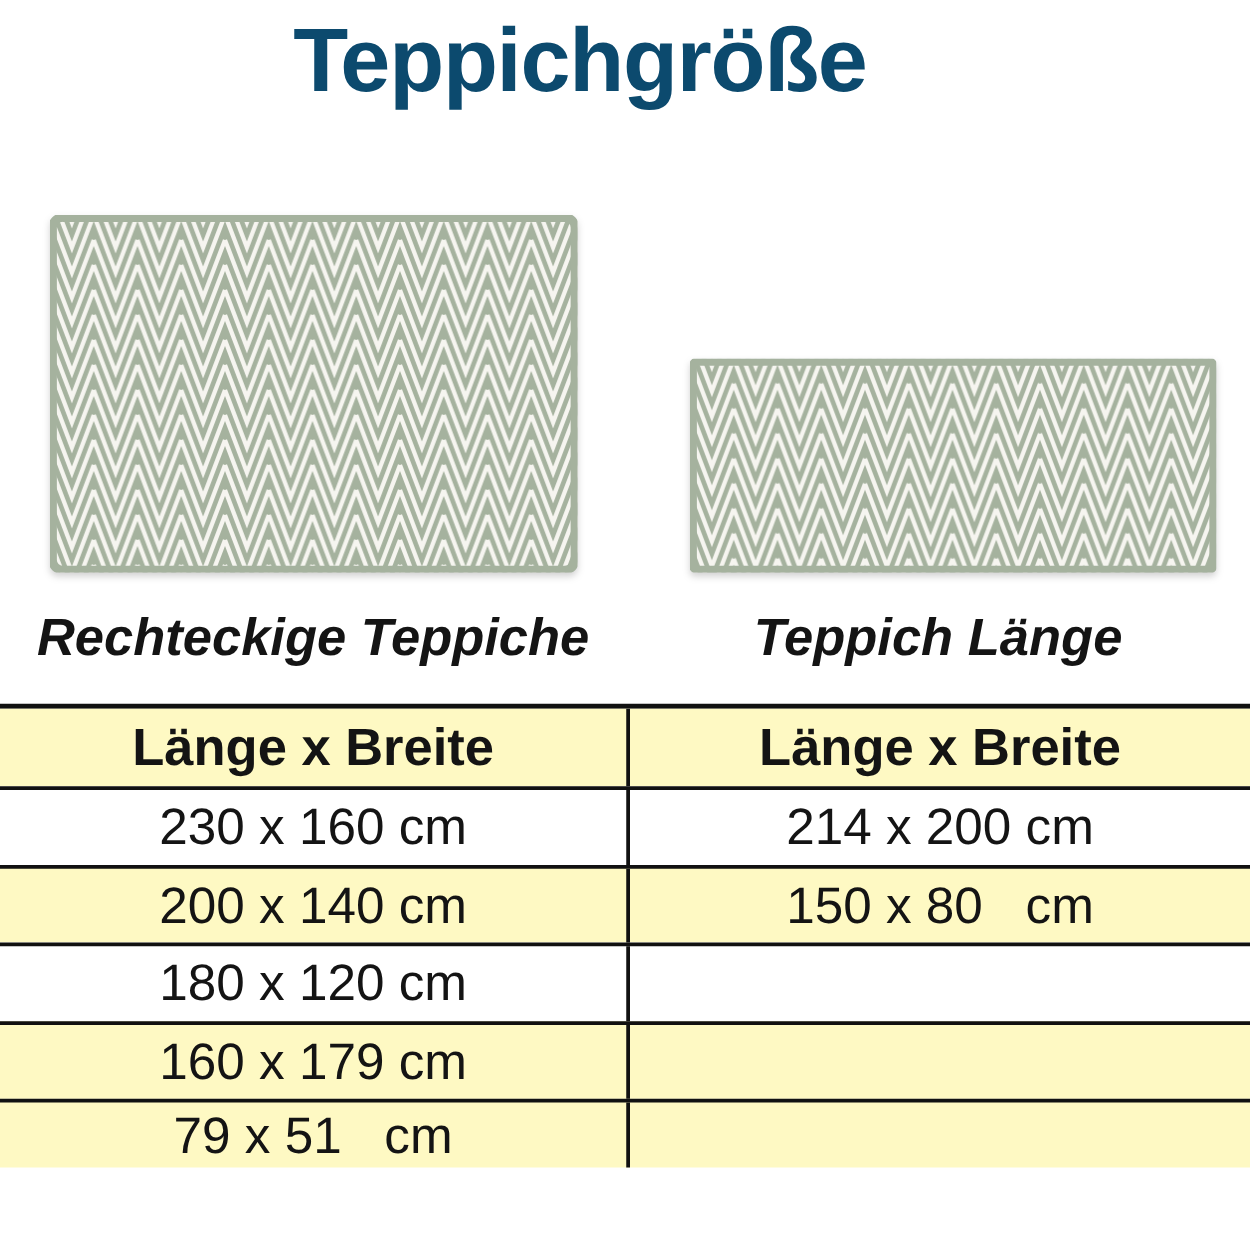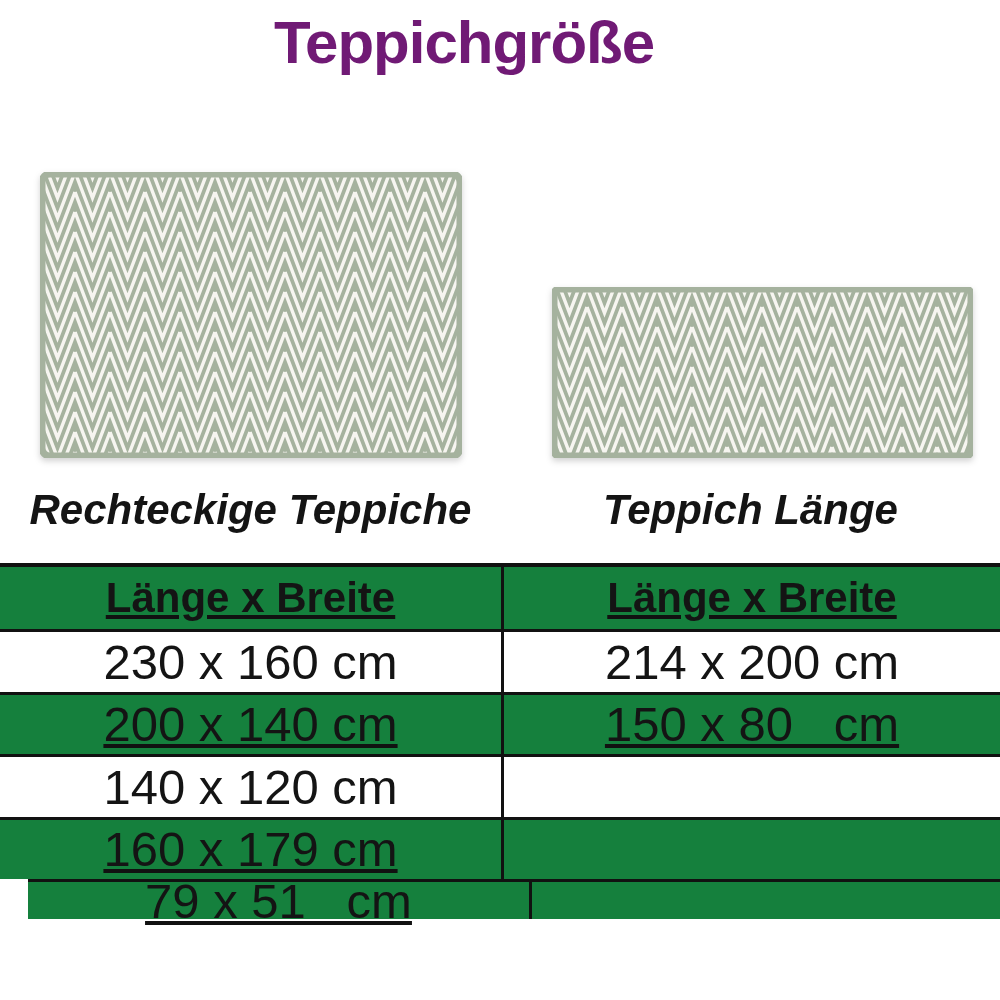--- a/index.html
+++ b/index.html
@@ -4,48 +4,48 @@
 <style>
   html, body { margin: 0; padding: 0; background: #ffffff; }
   body { font-family: "Liberation Sans", "DejaVu Sans", sans-serif; color: #111; }
   .stage {
     position: relative; width: 1000px; height: 1000px;
     background: #ffffff; overflow: hidden;
   }
 
   .page-title {
     position: absolute; top: 8px; left: 0; width: 928px;
-    text-align: center; font-size: 60px; font-weight: 700;
-    letter-spacing: -1px; color: #701a75;
+    text-align: center; font-size: 72px; font-weight: 700;
+    letter-spacing: -1px; color: #0c4a6e;
   }
 
   .rug { position: absolute; filter: drop-shadow(0 3px 3px rgba(0,0,0,0.18)); }
   .rug-left  { left: 40px;  top: 172px; }
   .rug-right { left: 552px; top: 287px; }
 
   .rug-labels { position: absolute; top: 486px; left: 0; width: 1000px; display: flex; font-style: italic; }
   .rug-label {
     font-size: 42px; font-weight: 700; color: #141414;
     text-align: center; letter-spacing: 0;
   }
   .rug-label.left  { width: 501px; }
   .rug-label.right { width: 499px; }
 
   .size-table {
     position: absolute; top: 563px; left: 0; width: 1000px;
     border-top: 4px solid #111;
   }
   .t-row { display: flex; box-sizing: border-box; height: 62.5px; border-top: 3px solid #111; }
   .t-row.header { height: 62px; border-top: none; }
-  .t-row.last { height: 40px; margin-left: 28px; }
-  .t-row.gray  { background: #15803d; text-decoration: underline; }
+  .t-row.last { height: 55px; }
+  .t-row.gray  { background: #fef9c3; }
   .t-row.white { background: #ffffff; }
   .t-cell {
     display: flex; align-items: center; justify-content: center;
-    box-sizing: border-box; font-size: 49px; color: #141414;
+    box-sizing: border-box; font-size: 41px; color: #141414;
     white-space: pre;
   }
   .t-cell.c0 { width: 501px; }
   .t-cell.c1 { flex: 1; border-left: 3px solid #111; }
   .t-row.header .t-cell { font-weight: 700; font-size: 42px; }
 </style>
 </head>
 <body>
 
 <div class="stage">
@@ -80,21 +80,21 @@
     </div>
     <div class="t-row white">
       <div class="t-cell c0">230 x 160 cm</div>
       <div class="t-cell c1">214 x 200 cm</div>
     </div>
     <div class="t-row gray">
       <div class="t-cell c0">200 x 140 cm</div>
       <div class="t-cell c1">150 x 80   cm</div>
     </div>
     <div class="t-row white">
-      <div class="t-cell c0">140 x 120 cm</div>
+      <div class="t-cell c0">180 x 120 cm</div>
       <div class="t-cell c1"></div>
     </div>
     <div class="t-row gray">
       <div class="t-cell c0">160 x 179 cm</div>
       <div class="t-cell c1"></div>
     </div>
     <div class="t-row gray last">
       <div class="t-cell c0">79 x 51   cm</div>
       <div class="t-cell c1"></div>
     </div>

